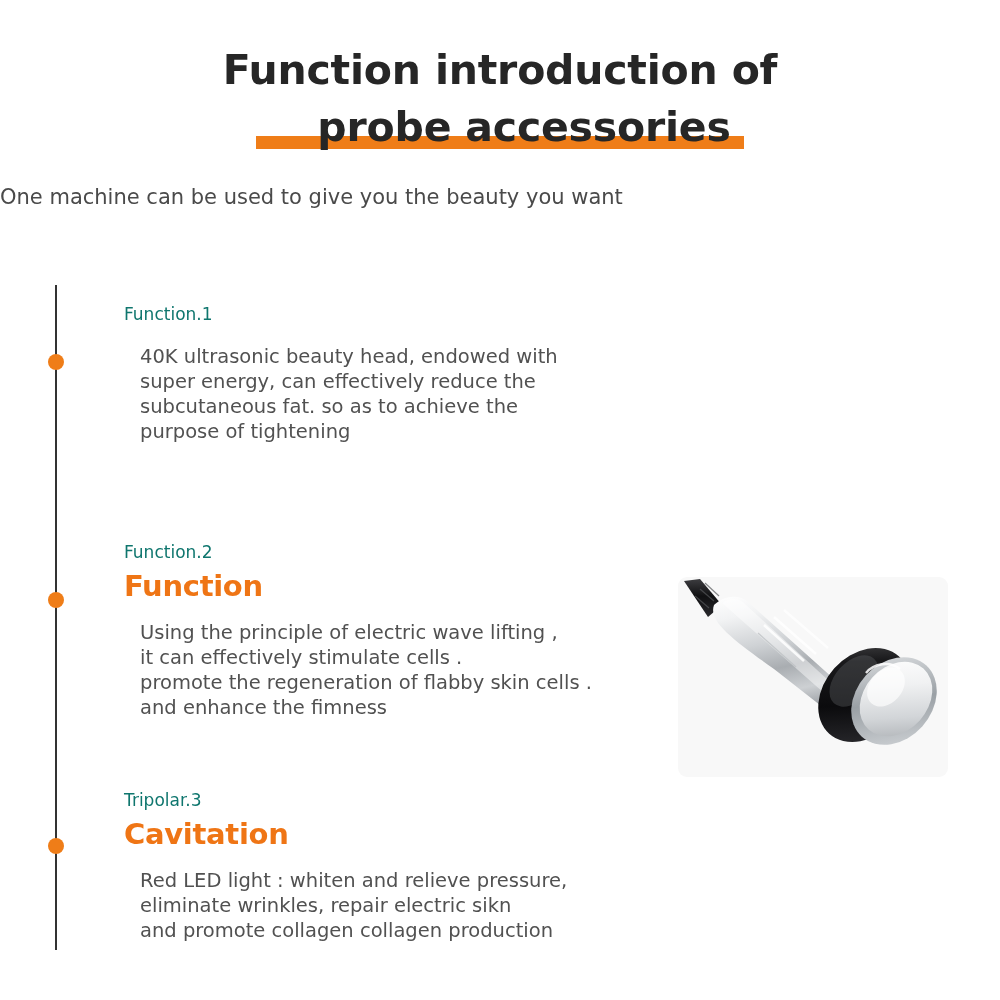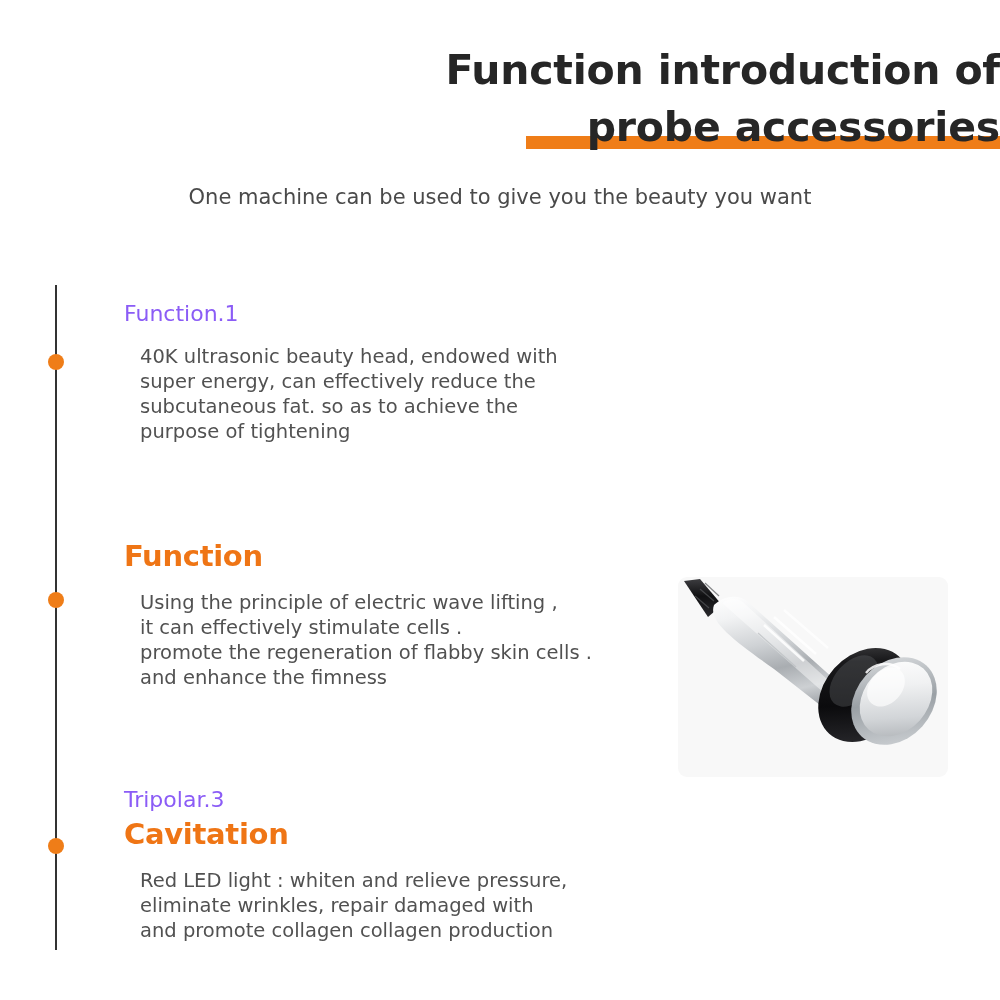--- a/index.html
+++ b/index.html
@@ -22,21 +22,21 @@
     left: 0;
     top: 0;
     width: 1000px;
     height: 240px;
   }
   .title-block {
     position: absolute;
     left: 0;
     top: 42px;
     width: 1000px;
-    text-align: right;
+    text-align: center;
   }
   .title-line {
     display: block;
     font-size: 41px;
     font-weight: bold;
     color: #262626;
     line-height: 57px;
     letter-spacing: -0.2px;
   }
   .title-line-2 {
@@ -55,21 +55,21 @@
   .title-line-2 .title-text {
     position: relative;
     z-index: 1;
     margin-left: 48px;
   }
   .subtitle {
     position: absolute;
     left: 0;
     top: 182px;
     width: 1000px;
-    text-align: center;
+    text-align: left;
     font-size: 21px;
     color: #4a4a4a;
     line-height: 30px;
   }
 
   
   .timeline-axis {
     position: absolute;
     left: 55px;
     top: 285px;
@@ -99,22 +99,22 @@
   .row-2 { top: 538px; }
   .row-3 { top: 786px; }
 
   .func-text {
     position: absolute;
     left: 124px;
     top: 0;
     width: 540px;
   }
   .func-label {
-    font-size: 22px;
-    color: #8b5cf6;
+    font-size: 17px;
+    color: #0f766e;
     line-height: 28px;
     margin: 0 0 2px 0;
     font-weight: normal;
   }
   .func-title {
     font-size: 29px;
     font-weight: bold;
     color: #ef7515;
     line-height: 36px;
     margin: 0 0 3px 0;
@@ -235,31 +235,32 @@
       <ellipse cx="216" cy="124" rx="38" ry="48" transform="rotate(42 216 124)" fill="url(#c1-rim)"></ellipse>
       <ellipse cx="218" cy="122" rx="32" ry="41" transform="rotate(42 218 122)" fill="url(#c1-disc)"></ellipse>
       <ellipse cx="208" cy="110" rx="16" ry="22" transform="rotate(42 208 110)" fill="#ffffff" opacity="0.65"></ellipse>
       <path d="M188 96 C 196 86, 212 84, 222 92" stroke="#ffffff" stroke-width="2.4" fill="none" opacity="0.85"></path>
     </svg>
   </div>
 </div>
 
 <div class="func-row row-2">
   <div class="func-text">
+    <p class="func-label">Function.2</p>
     <p class="func-title">Function</p>
     <p class="func-desc">Using the principle of electric wave lifting ,
 it can effectively stimulate cells .
 promote the regeneration of flabby skin cells .
 and enhance the fimness</p>
   </div>
 
 </div>
 
 <div class="func-row row-3">
   <div class="func-text">
     <p class="func-label">Tripolar.3</p>
     <p class="func-title">Cavitation</p>
     <p class="func-desc">Red LED light : whiten and relieve pressure,
-eliminate wrinkles, repair damaged with
+eliminate wrinkles, repair electric sikn
 and promote collagen collagen production</p>
   </div>
 
 </div>
 
 </body></html>

